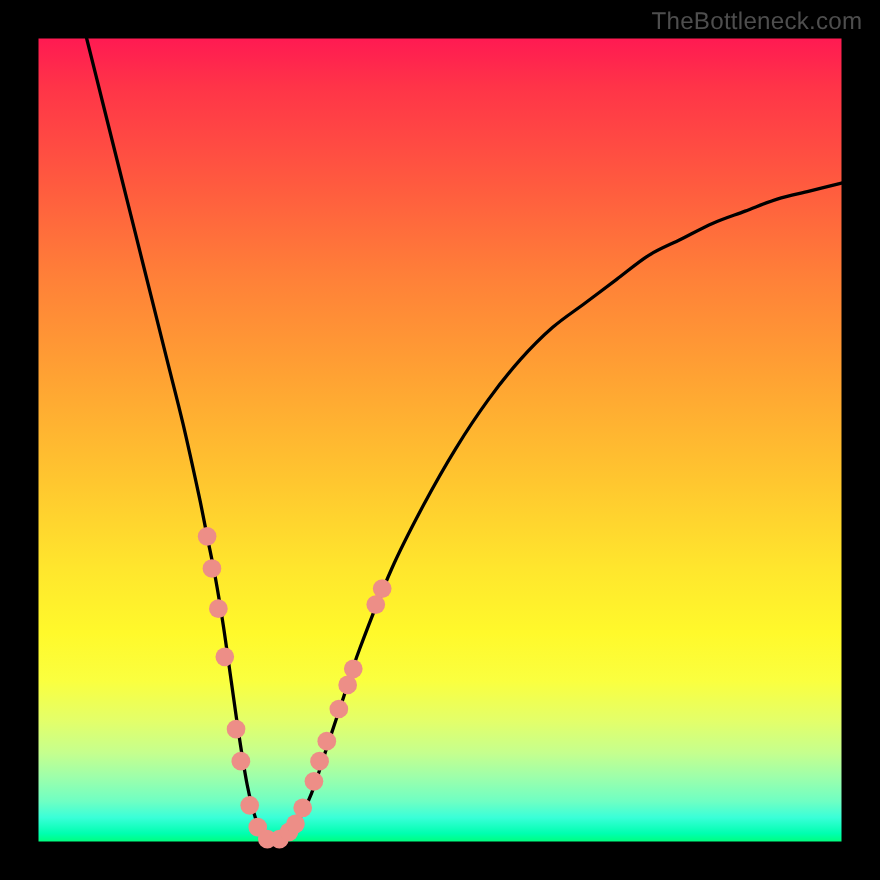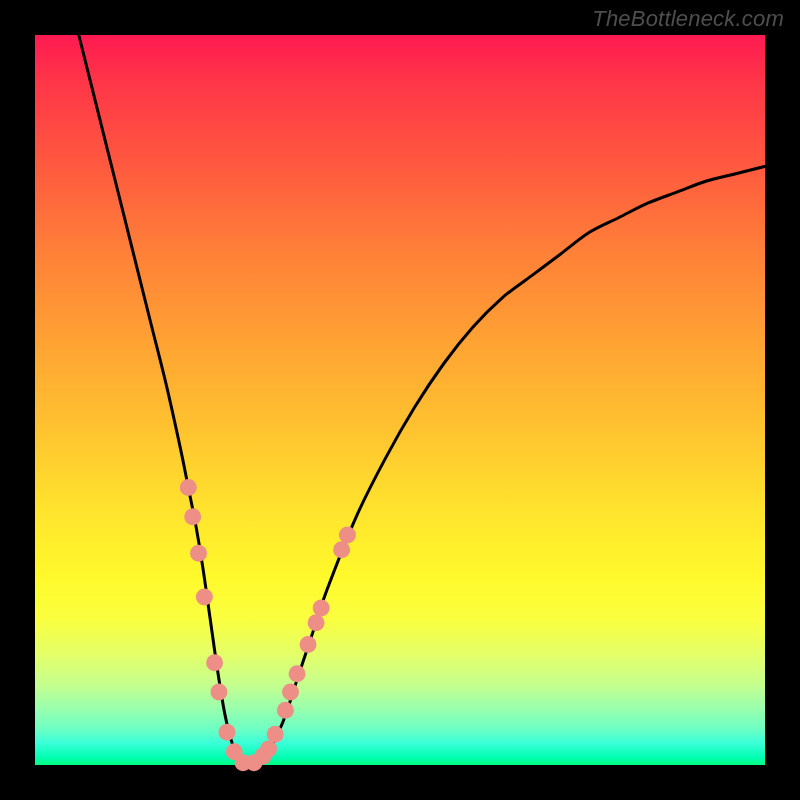--- a/index.html
+++ b/index.html
@@ -10,21 +10,20 @@
     background: #000;
     overflow: hidden;
   }
   .frame {
     position: absolute;
     top: 0;
     left: 0;
     width: 800px;
     height: 800px;
     background: #000;
-    font-style: italic;
   }
   .plot-area {
     position: absolute;
     top: 35px;
     left: 35px;
     width: 730px;
     height: 730px;
     background: linear-gradient(to bottom,
       #ff1a52 0%,
       #ff3448 6%,

